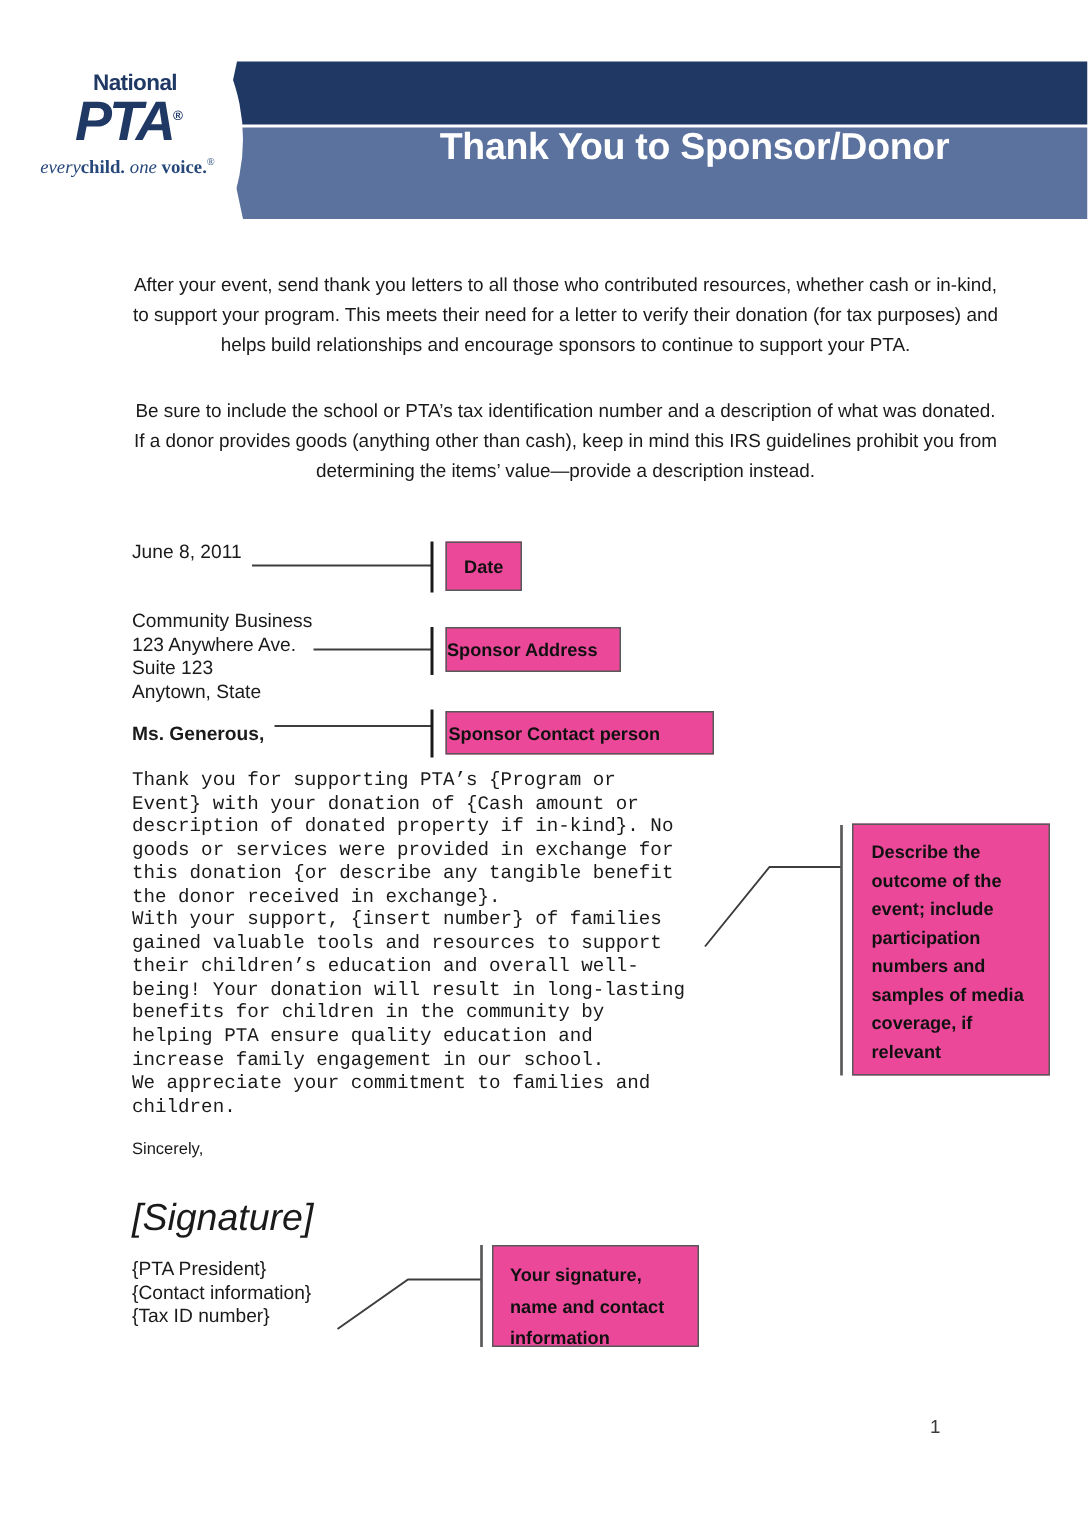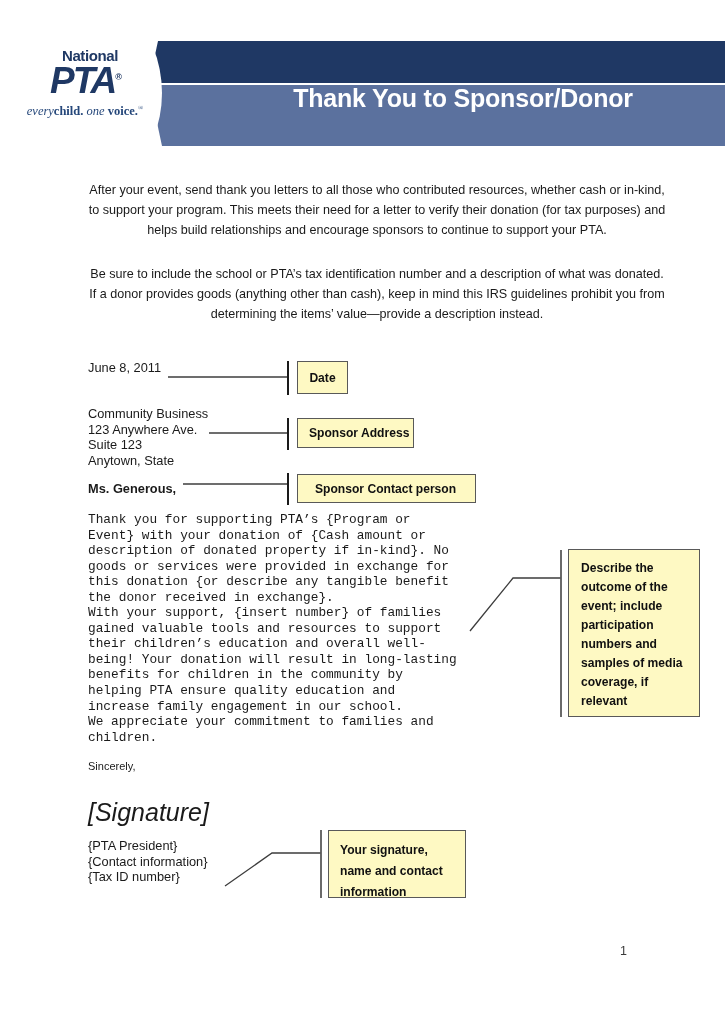--- a/index.html
+++ b/index.html
@@ -145,41 +145,41 @@
     font-size: 12.8px;
     line-height: 15.6px;
     white-space: pre;
     color: #1a1a1a;
     font-family: "Liberation Sans", sans-serif;
   }
 
   
   .callout {
     position: absolute;
-    background: #fef9c3;
+    background: #ec4899;
     border: 1.4px solid #595959;
     box-sizing: border-box;
     font-family: "Liberation Sans", sans-serif;
     font-weight: bold;
     font-size: 12.1px;
     color: #111111;
   }
   .callout .callout-text { display: block; }
 
   #callout-date {
     left: 297px; top: 361px; width: 51px; height: 33px;
     display: flex; align-items: center; justify-content: center;
   }
   #callout-sponsor-address {
     left: 297px; top: 418px; width: 117px; height: 30px;
-    display: flex; align-items: center; padding-left: 11px;
+    display: flex; align-items: center; 
   }
   #callout-sponsor-contact {
     left: 297px; top: 474px; width: 179px; height: 29px;
-    display: flex; align-items: center; padding-left: 17px;
+    display: flex; align-items: center; padding-left: 1px;
   }
   #callout-describe {
     left: 568px; top: 549px; width: 132px; height: 168px;
     padding: 9px 0 0 12px;
     line-height: 19px;
   }
   #callout-signature {
     left: 328px; top: 830px; width: 138px; height: 68px;
     padding: 9px 0 0 11px;
     line-height: 21px;

